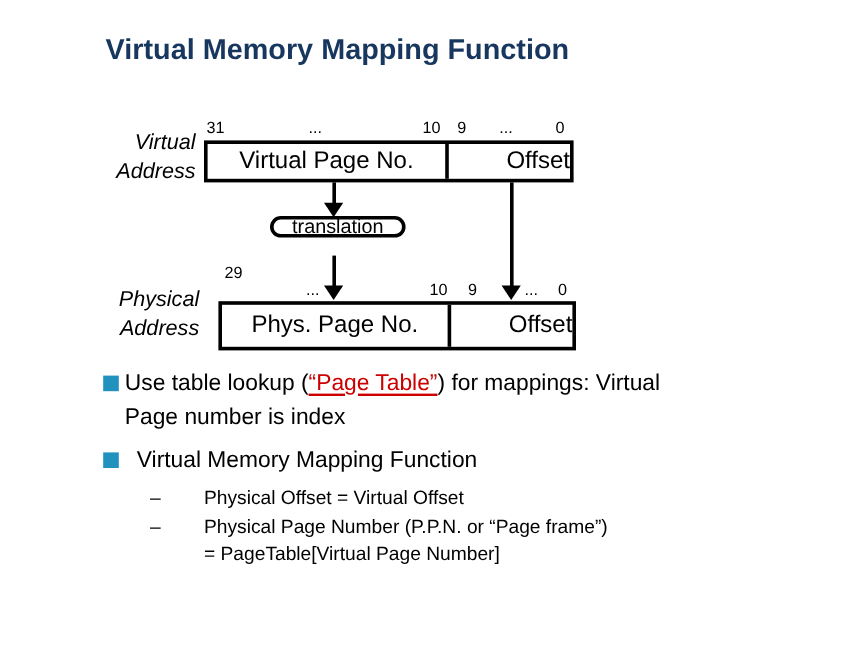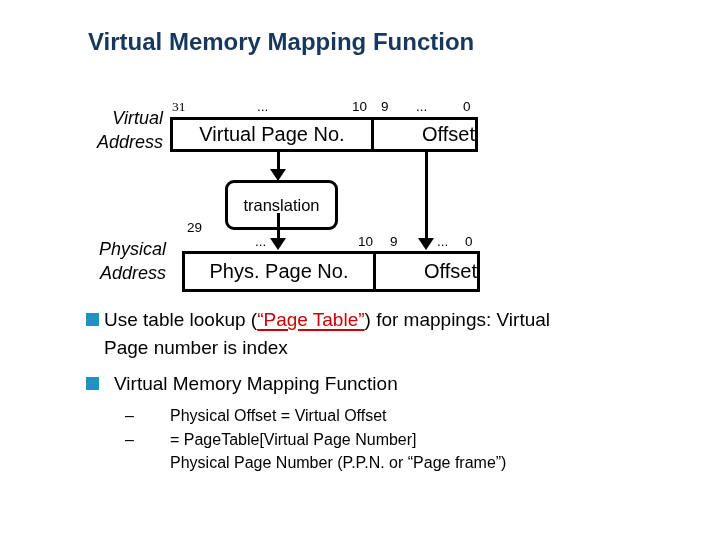--- a/index.html
+++ b/index.html
@@ -21,21 +21,21 @@
   .field-cell{display:flex;align-items:center;justify-content:center;font-size:20px;box-sizing:border-box;}
   .field-cell.left{border-right:3px solid #000;}
   .field-cell.right{flex:1;}
   .vline{position:absolute;width:3px;background:#000;}
   .ahead{
     position:absolute;width:0;height:0;
     border-left:8px solid transparent;border-right:8px solid transparent;
     border-top:12px solid #000;
   }
   .translation-box{
-    position:absolute;left:225px;top:180px;width:113px;height:50px;
+    position:absolute;left:225px;top:180px;width:113px;height:18px;
     border:3px solid #000;border-radius:9px;box-sizing:border-box;background:#fff;
     display:flex;align-items:center;justify-content:center;font-size:16.5px;
   }
   .bullet-square{position:absolute;width:13px;height:13px;background:var(--square-color,#2191BE);}
   .bullet-text{position:absolute;font-size:19px;line-height:28px;}
   .page-table-link{
     color:var(--link-color,#CC0000);
     text-decoration:underline;text-decoration-thickness:2px;text-underline-offset:3px;
   }
   .sub-dash{position:absolute;font-size:16px;line-height:23px;}
@@ -47,21 +47,21 @@
 
 <div class="slide">
 
   <h1 class="title">Virtual Memory Mapping Function</h1>
 
   <div class="addr-label" style="left:40px;top:106px;width:123px;">
     <span>Virtual</span>
     <span>Address</span>
   </div>
 
-  <span class="bit" style="left:172px;top:100px;font-family:Liberation Serif, serif;">31</span>
+  <span class="bit" style="left:172px;top:100px;">31</span>
   <span class="bit" style="left:257px;top:100px;">...</span>
   <span class="bit" style="left:352px;top:100px;">10</span>
   <span class="bit" style="left:381px;top:100px;">9</span>
   <span class="bit" style="left:416px;top:100px;">...</span>
   <span class="bit" style="left:463px;top:100px;">0</span>
 
   <div class="field-box" style="left:170px;top:117px;width:308px;height:35px;">
     <div class="field-cell left" style="width:202px;">Virtual Page No.</div>
     <div class="field-cell right">Offset</div>
   </div>
@@ -101,17 +101,17 @@
   </div>
 
   <div class="bullet-square" style="left:86px;top:377px;"></div>
   <div class="bullet-text" style="left:114px;top:370px;width:600px;">Virtual Memory Mapping Function</div>
 
   <span class="sub-dash" style="left:125px;top:404px;">–</span>
   <div class="sub-text" style="left:150px;top:404px;width:470px;">Physical Offset = Virtual Offset</div>
 
   <span class="sub-dash" style="left:125px;top:428px;">–</span>
   <div class="sub-text" style="left:150px;top:428px;width:480px;">
+    <span>Physical Page Number (P.P.N. or “Page frame”)</span>
     <span>= PageTable[Virtual Page Number]</span>
-    <span>Physical Page Number (P.P.N. or “Page frame”)</span>
   </div>
 
 </div>
 
 </body></html>

